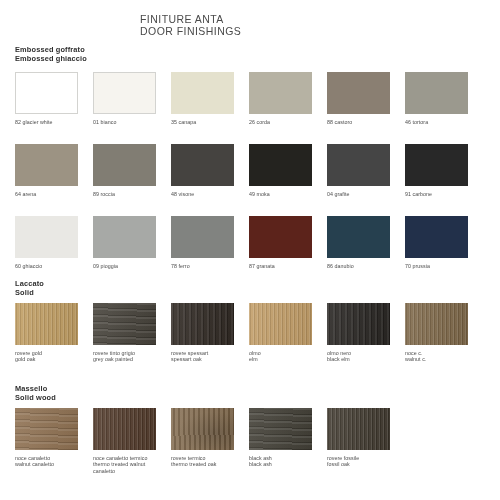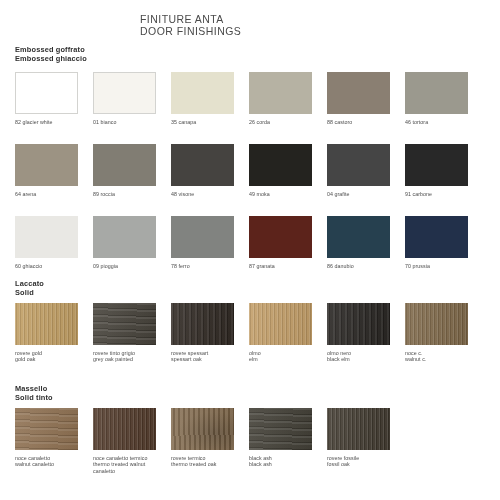--- a/index.html
+++ b/index.html
@@ -213,21 +213,21 @@
         </div>
         <div class="cell" style="left: 405px; top: 303px; position: absolute;">
           <div class="swatch grain-v sheen" style="background: rgb(122, 99, 67);"></div>
           <div class="label">noce c.
 walnut c.</div>
         </div>
       </div>
       <div class="section" style="top: 0px;">
         <div class="section-title" style="top: 385px;">
           <span>Massello</span>
-          <span>Solid tinto</span>
+          <span>Solid wood</span>
         </div>
         <div class="cell" style="left: 15px; top: 408px; position: absolute;">
           <div class="swatch grain-h sheen" style="background: rgb(139, 108, 76);"></div>
           <div class="label">noce canaletto
 walnut canaletto</div>
         </div>
         <div class="cell" style="left: 93px; top: 408px; position: absolute;">
           <div class="swatch grain-v sheen" style="background: rgb(75, 51, 35);"></div>
           <div class="label">noce canaletto termico
 thermo treated walnut

